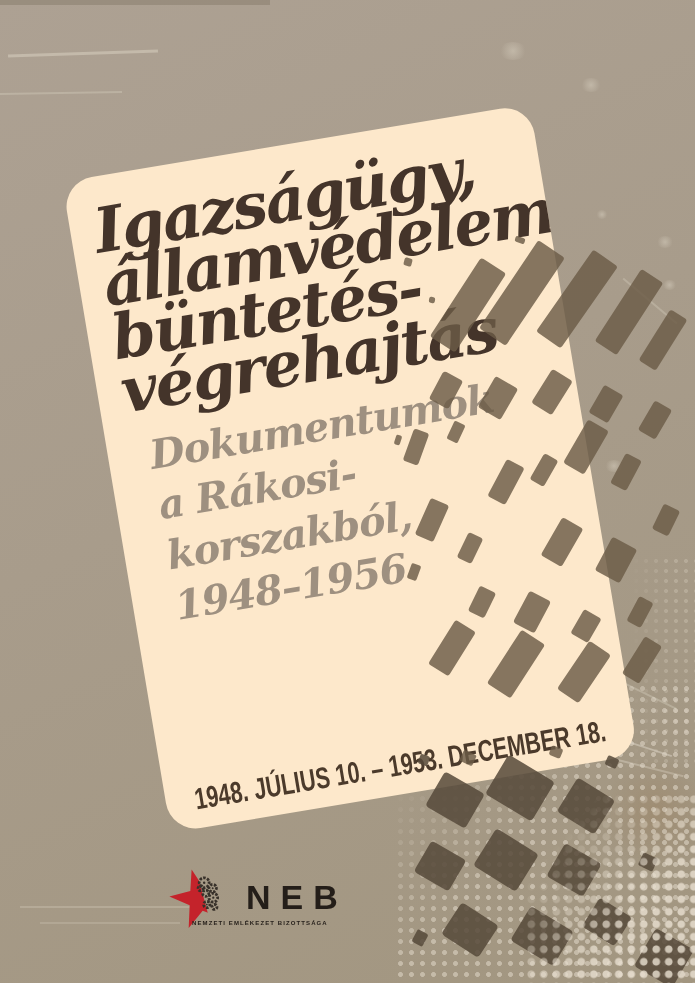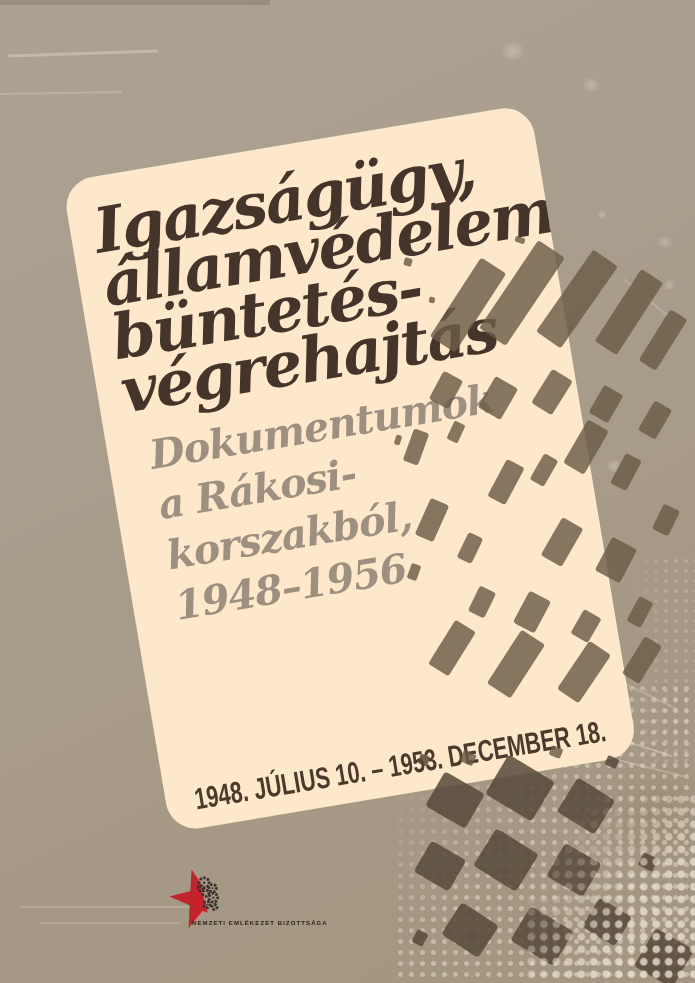--- a/index.html
+++ b/index.html
@@ -218,16 +218,17 @@
           <circle cx="56" cy="37" r="4"></circle>
         </g>
         <g fill="#38312a">
           <circle cx="64" cy="30" r="2"></circle>
           <circle cx="75" cy="42" r="1.6"></circle>
           <circle cx="72" cy="57" r="1.8"></circle>
           <circle cx="59" cy="65" r="1.5"></circle>
         </g>
       </g>
     </svg>
+    <div class="acronym" style="color: rgb(36, 30, 25);">NEB</div>
     <div class="org-name" style="color: rgb(36, 30, 25);">NEMZETI EMLÉKEZET BIZOTTSÁGA</div>
   </div>
 
 </div>
 
 </body></html>

